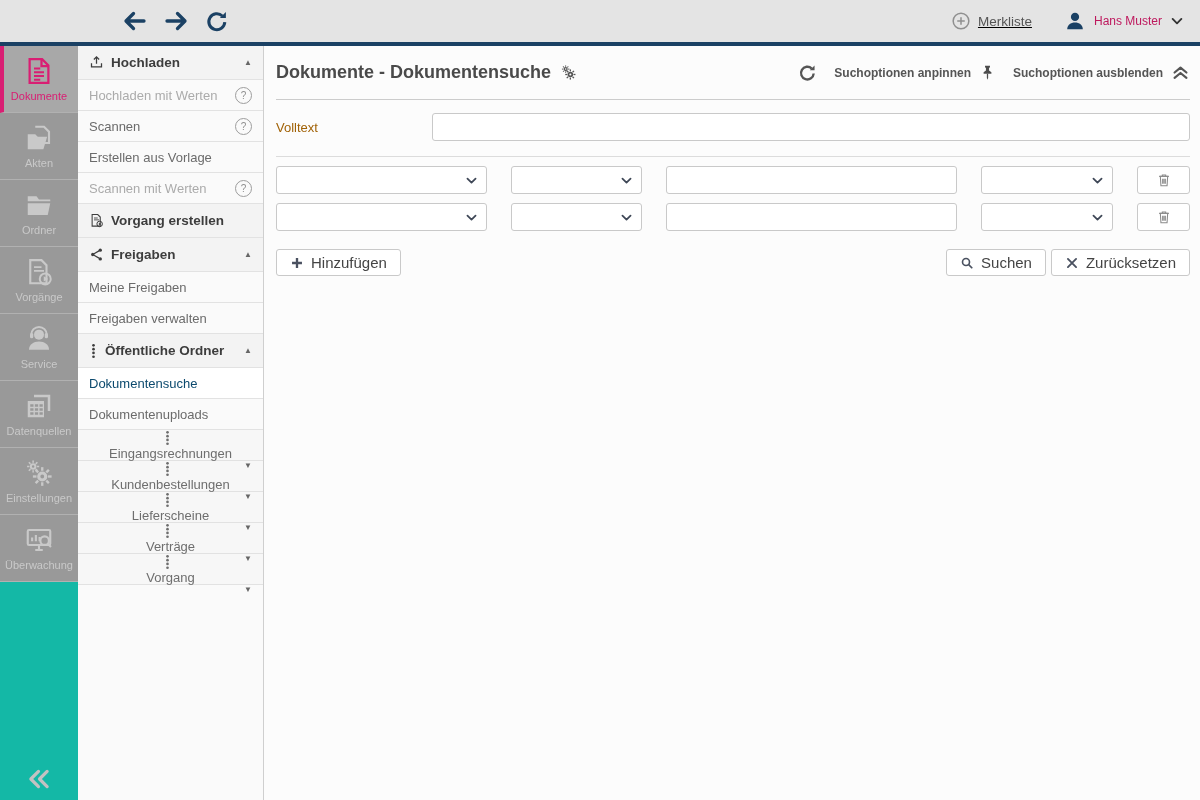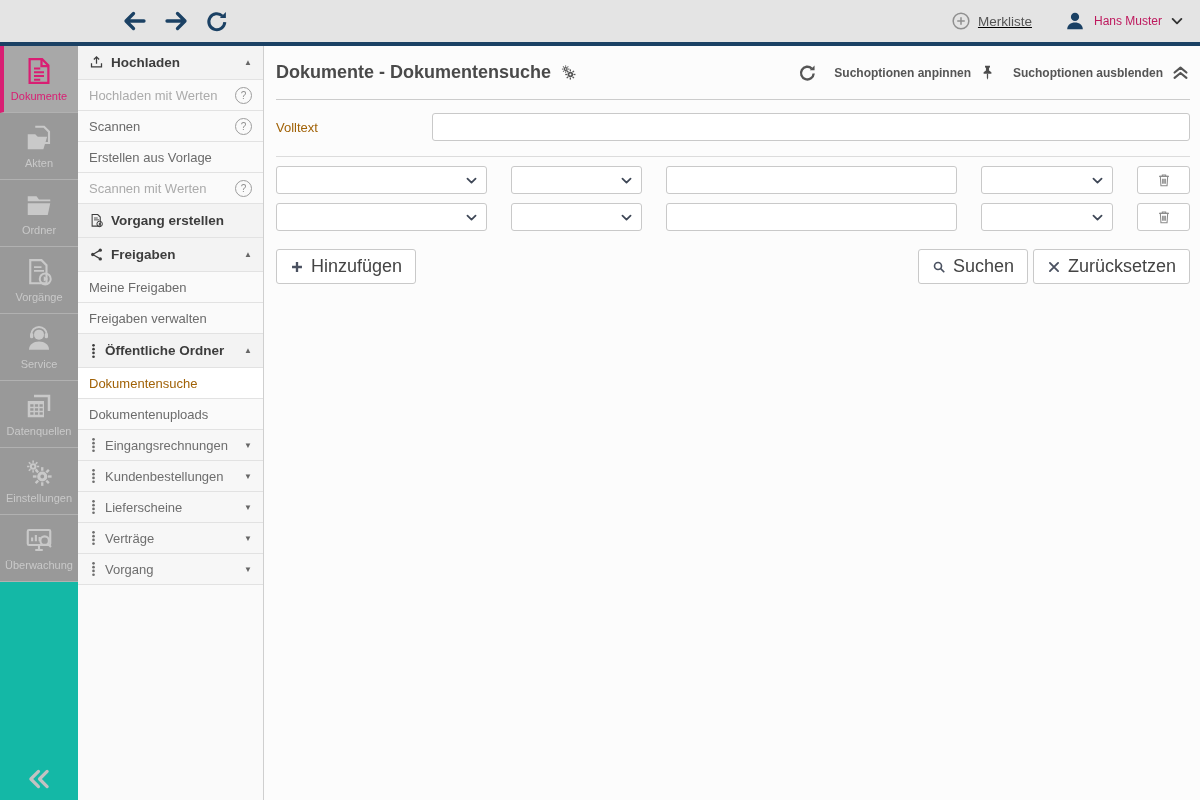--- a/index.html
+++ b/index.html
@@ -34,23 +34,23 @@
   .rail-item.active { background: #a8a8a8; border-left: 4px solid #d91e73; color: #d91e73; padding-right: 4px; }
   .rail-label { white-space: nowrap; }
   .rail-collapse { position: absolute; bottom: 8px; left: 0; width: 78px; display: flex; justify-content: center; color: #c2c2c2; cursor: pointer; }
   .rail-collapse svg { width: 26px; height: 26px; }
 
   
   .menu { width: 186px; background: #fafafa; border-right: 1px solid #cfcfcf; flex: none; }
   .menu-item { display: flex; align-items: center; height: 31px; padding: 0 11px; border-bottom: 1px solid #e2e2e2;
     font-size: 13px; color: #6b6b6b; background: #fafafa; cursor: pointer; }
   .menu-item.header { height: 34px; font-weight: bold; color: #3d3d3d; background: #f3f3f3; font-size: 13.5px; }
-  .menu-item.selected { background: #ffffff; color: #a16207; }
+  .menu-item.selected { background: #ffffff; color: #0c4a6e; }
   .menu-item.disabled { color: #ababab; }
-  .menu-item.subheader { background: #f7f7f7; color: #6e6e6e; }
+  .menu-item.subheader { background: #f7f7f7; color: #6e6e6e; flex-direction: column; }
   .menu-icon { margin-right: 7px; color: inherit; }
   .menu-icon svg { width: 15px; height: 15px; }
   .menu-item.subheader .menu-icon svg { width: 9px; height: 16px; }
   .menu-item.header .menu-icon.dots svg { width: 9px; height: 16px; }
   .menu-right { margin-left: auto; display: flex; align-items: center; }
   .tri-up::before { content: "▲"; font-size: 8px; color: #666; }
   .tri-down::before { content: "▼"; font-size: 8px; color: #666; }
   .help-circle { width: 17px; height: 17px; border: 1px solid #9d9d9d; border-radius: 50%; color: #8f8f8f;
     font-size: 10px; display: flex; align-items: center; justify-content: center; }
   .help-circle::before { content: "?"; }
@@ -80,22 +80,22 @@
   .select { height: 28px; border: 1px solid #c9c9c9; border-radius: 3px; background: #fff;
     display: flex; align-items: center; justify-content: flex-end; padding-right: 8px; color: #3e4756; cursor: pointer; flex: none; }
   .select svg { width: 13px; height: 13px; }
   .w-field { width: 211px; } .w-op { width: 131px; } .w-conn { width: 132px; }
   .filter-value { flex: 1; }
   .trash-btn { width: 53px; height: 28px; border: 1px solid #c9c9c9; border-radius: 3px; background: #fff;
     display: flex; align-items: center; justify-content: center; color: #8a8a8a; cursor: pointer; flex: none; }
   .trash-btn svg { width: 16px; height: 16px; }
 
   .actions-row { display: flex; align-items: center; margin-top: 18px; }
-  .btn { height: 35px; border: 1px solid #c9c9c9; border-radius: 3px; background: #fff; display: flex;
-    align-items: center; gap: 7px; padding: 0 13px; font-size: 18px; color: #444; cursor: pointer; }
+  .btn { height: 27px; border: 1px solid #c9c9c9; border-radius: 3px; background: #fff; display: flex;
+    align-items: center; gap: 7px; padding: 0 13px; font-size: 15px; color: #444; cursor: pointer; }
   .btn .bicon { color: #4a5160; } .btn .bicon svg { width: 14px; height: 14px; }
   .actions-right { margin-left: auto; display: flex; gap: 5px; }
 </style>
 </head>
 <body>
 
 <header class="topbar">
   <div class="nav-group">
     <span class="nav-btn svg-icon">
         <svg viewBox="0 0 24 24">

